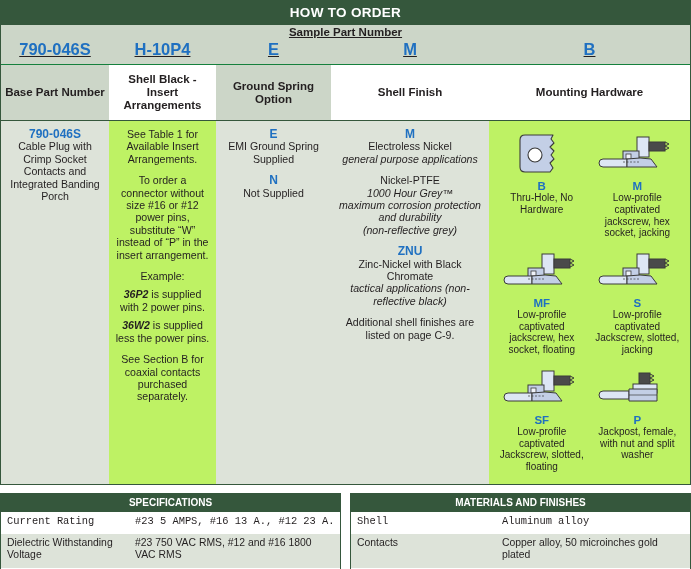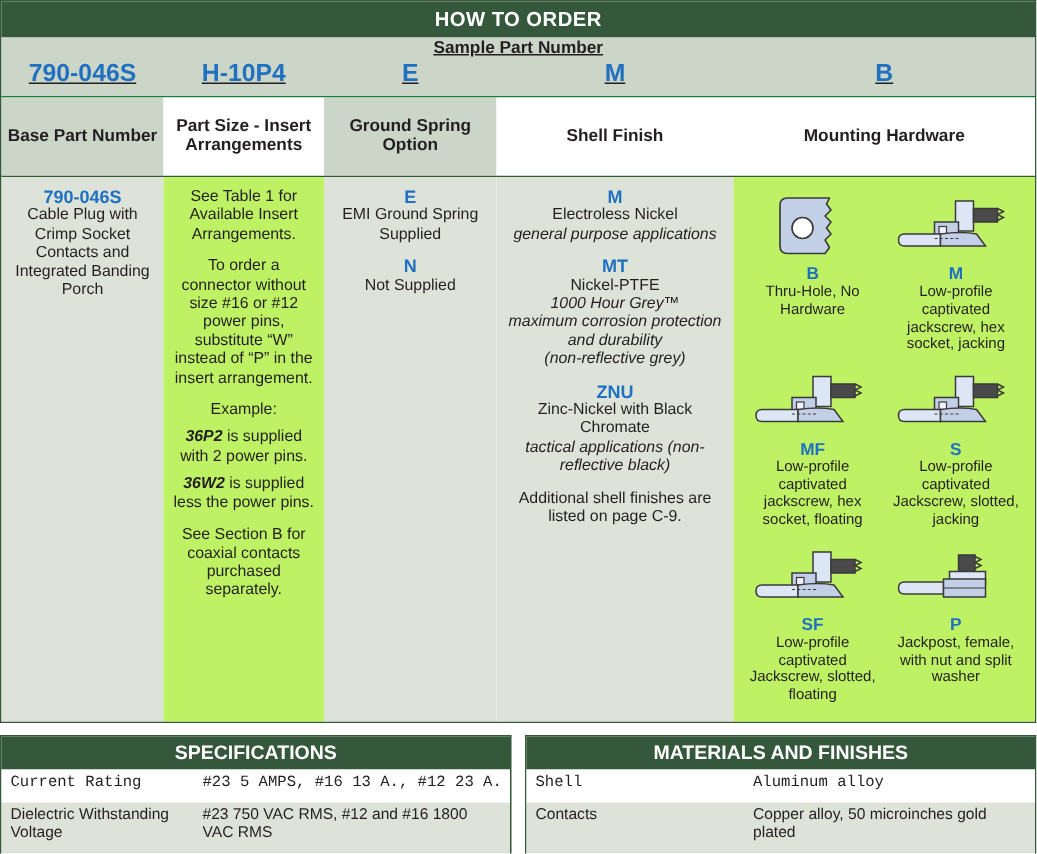--- a/index.html
+++ b/index.html
@@ -65,21 +65,21 @@
   .hw-grid { display: flex; flex-wrap: wrap; }
   .hw-cell { width: 50%; text-align: center; padding: 2px 1px 6px; }
   .hw-art { height: 50px; display: flex; align-items: center; justify-content: center; }
   .hw-cap { font-size: 10px; line-height: 11.6px; }
 
   
   .bottom { display: flex; gap: 9px; margin-top: 8px; }
   .tbl { width: 341px; border: 1px solid #35573c; }
   .tbl-title {
     background: #35573c; color: #ffffff; text-align: center;
-    font-weight: bold; font-size: 13px; padding: 3px 0 4px;
+    font-weight: bold; font-size: 10px; padding: 3px 0 4px;
   }
   .trow { display: flex; font-size: 10.4px; line-height: 12.4px; }
   .trow.odd { background: #ffffff; font-family: Liberation Mono, monospace; }
   .trow.even { background: #dde3d9; }
   .tk { padding: 3px 5px 3px 6px; }
   .tv { padding: 3px 5px 6px 6px; flex: 1; }
   .spec .tk { width: 128px; }
   .mat .tk { width: 145px; }
 </style>
 </head>
@@ -97,21 +97,21 @@
         <div class="c1">790-046S</div>
         <div class="c2">H-10P4</div>
         <div class="c3">E</div>
         <div class="c4">M</div>
         <div class="c5">B</div>
       </div>
     </div>
 
     <div class="head-row">
       <div class="c1 shade">Base Part Number</div>
-      <div class="c2 plain">Part Size - Insert Arrangements</div>
+      <div class="c2 plain">Shell Black - Insert Arrangements</div>
       <div class="c3 shade">Ground Spring Option</div>
       <div class="c4 plain">Shell Finish</div>
       <div class="c5 plain">Mounting Hardware</div>
     </div>
 
     <div class="body-row">
 
       <div class="c1 shade">
         <span class="code">790-046S</span>
         <span>Cable Plug with Crimp Socket Contacts and Integrated Banding Porch</span>
@@ -141,21 +141,20 @@
         <div class="gap"></div>
         <span class="code">N</span>
         <span>Not Supplied</span>
       </div>
 
       <div class="c4 shade">
         <span class="code">M</span>
         <div>Electroless Nickel</div>
         <div class="ital">general purpose applications</div>
         <div class="gap"></div>
-        <span class="code">MT</span>
         <div>Nickel-PTFE</div>
         <div class="ital">1000 Hour Grey™</div>
         <div class="ital">maximum corrosion protection and durability</div>
         <div class="ital">(non-reflective grey)</div>
         <div class="gap"></div>
         <span class="code">ZNU</span>
         <div>Zinc-Nickel with Black Chromate</div>
         <div class="ital">tactical applications (non-reflective black)</div>
         <div class="gap"></div>
         <div>Additional shell finishes are listed on page C-9.</div>

